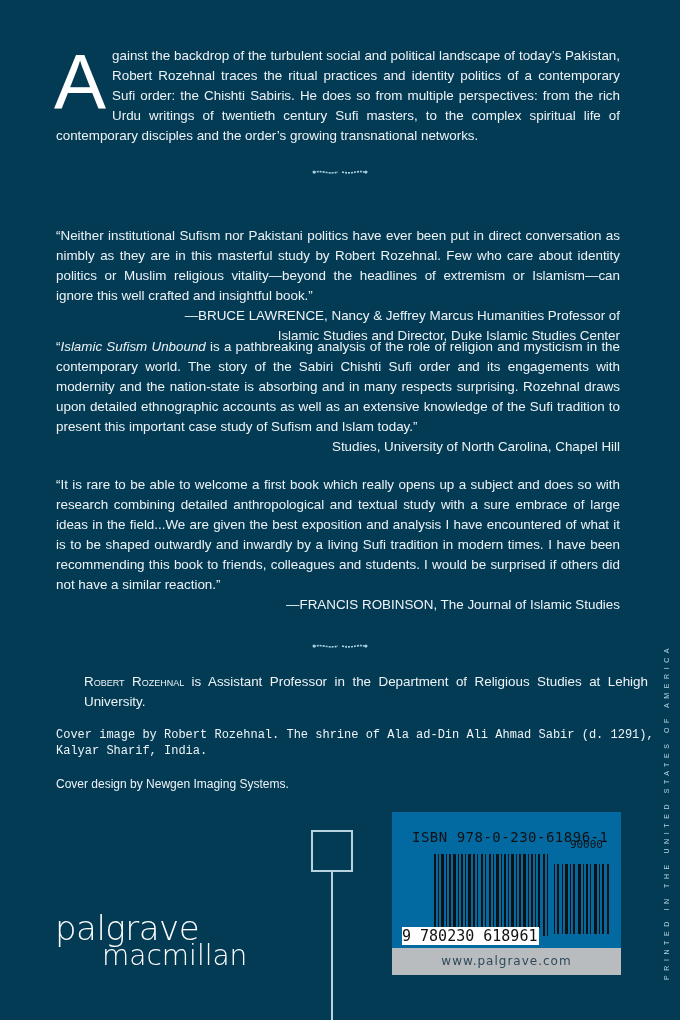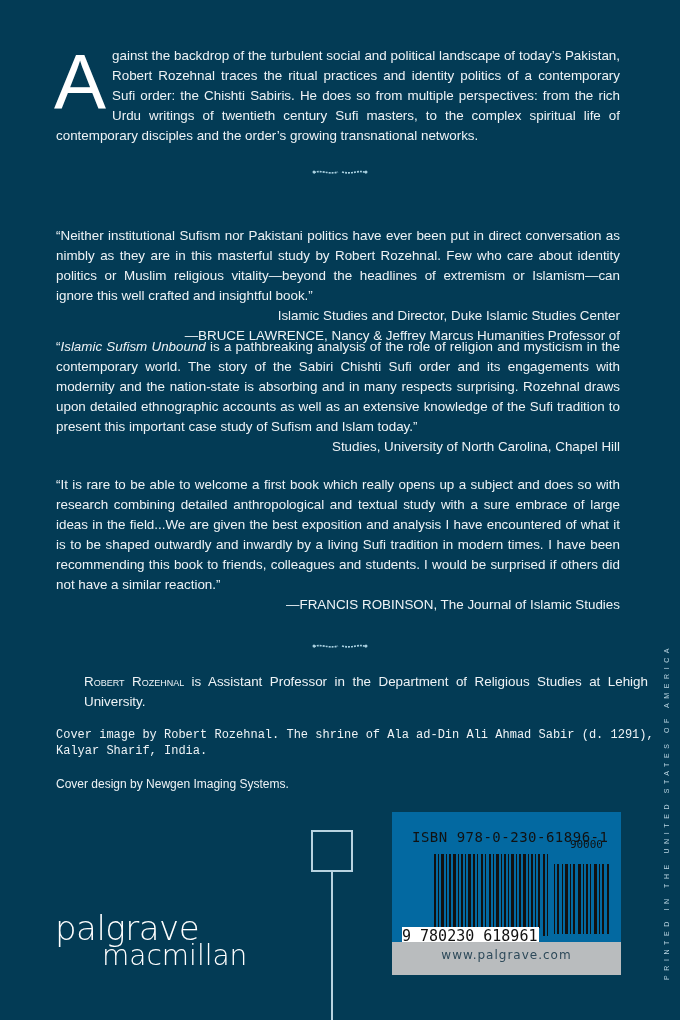--- a/index.html
+++ b/index.html
@@ -17,21 +17,21 @@
   .bio{top:672px;margin-left:28px;}
   .credit{position:absolute;left:56px;font-size:12px;line-height:16px;margin:0;}
   .credit1{top:727px;font-family:Liberation Mono, monospace;}
   .credit2{top:776px;}
   .logo{position:absolute;left:55px;top:915px;color:#ffffff;font-family:"DejaVu Sans",sans-serif;font-weight:300;line-height:27px;}
   .logo .l1{font-size:34px;letter-spacing:-0.5px;display:block;}
   .logo .l2{font-size:28px;display:block;margin-left:47px;}
   .square{position:absolute;left:311px;top:830px;width:42px;height:42px;border:2px solid #b8d3e0;box-sizing:border-box;}
   .stem{position:absolute;left:331px;top:872px;width:2px;height:148px;background:#b8d3e0;}
   .barcode-box{position:absolute;left:392px;top:812px;width:229px;height:163px;background:#0369a1;}
-  .barcode-footer{position:absolute;left:0;bottom:0;width:100%;height:33px;background:#b9bcbe;color:#2e4a5a;
+  .barcode-footer{position:absolute;left:0;bottom:0;width:100%;height:27px;background:#b9bcbe;color:#2e4a5a;
       font-family:"DejaVu Sans",sans-serif;font-size:12px;letter-spacing:1px;text-align:center;line-height:27px;}
   .isbn{position:absolute;left:20px;top:17px;font-family:"DejaVu Sans Mono",monospace;font-size:14px;color:#111;letter-spacing:0.5px;}
   .price{position:absolute;right:18px;top:26px;font-family:"DejaVu Sans Mono",monospace;font-size:11px;color:#111;}
   .ean{position:absolute;left:10px;top:115px;font-family:"DejaVu Sans Mono",monospace;font-size:15px;color:#111;background:#fff;padding-right:2px;}
   .printed{position:absolute;left:663px;top:980px;transform-origin:0 0;transform:rotate(-90deg);
       font-size:7px;letter-spacing:4.6px;white-space:nowrap;color:#b8d3e0;}
 </style>
 </head>
 <body>
 
@@ -40,22 +40,22 @@
 </div>
 
 <svg class="ornament" style="top:166px" viewBox="0 0 60 12">
   <path d="M4 7 C10 3,18 9,28 6 M32 6 C42 9,50 3,56 7" stroke="#a9d0e0" stroke-width="1.6" fill="none" stroke-dasharray="2 1"></path>
   <circle cx="4" cy="6" r="1.5" fill="#a9d0e0"></circle>
     <circle cx="56" cy="6" r="1.5" fill="#a9d0e0"></circle>
 </svg>
 
 <div class="para quote1">
   <span>“Neither institutional Sufism nor Pakistani politics have ever been put in direct conversation as nimbly as they are in this masterful study by Robert Rozehnal. Few who care about identity politics or Muslim religious vitality—beyond the headlines of extremism or Islamism—can ignore this well crafted and insightful book.”</span>
+  <span class="cite">—BRUCE LAWRENCE, Nancy &amp; Jeffrey Marcus Humanities Professor of</span>
   <span class="cite">Islamic Studies and Director, Duke Islamic Studies Center</span>
-  <span class="cite">—BRUCE LAWRENCE, Nancy &amp; Jeffrey Marcus Humanities Professor of</span>
 </div>
 
 <div class="para quote2">
   <span>“</span><i>Islamic Sufism Unbound</i><span> is a pathbreaking analysis of the role of religion and mysticism in the contemporary world. The story of the Sabiri Chishti Sufi order and its engagements with modernity and the nation-state is absorbing and in many respects surprising. Rozehnal draws upon detailed ethnographic accounts as well as an extensive knowledge of the Sufi tradition to present this important case study of Sufism and Islam today.”</span>
   <span class="cite">Studies, University of North Carolina, Chapel Hill</span>
 </div>
 
 <div class="para quote3">
   <span>“It is rare to be able to welcome a first book which really opens up a subject and does so with research combining detailed anthropological and textual study with a sure embrace of large ideas in the field...We are given the best exposition and analysis I have encountered of what it is to be shaped outwardly and inwardly by a living Sufi tradition in modern times. I have been recommending this book to friends, colleagues and students. I would be surprised if others did not have a similar reaction.”</span>
   <span class="cite">—FRANCIS ROBINSON, The Journal of Islamic Studies</span>

